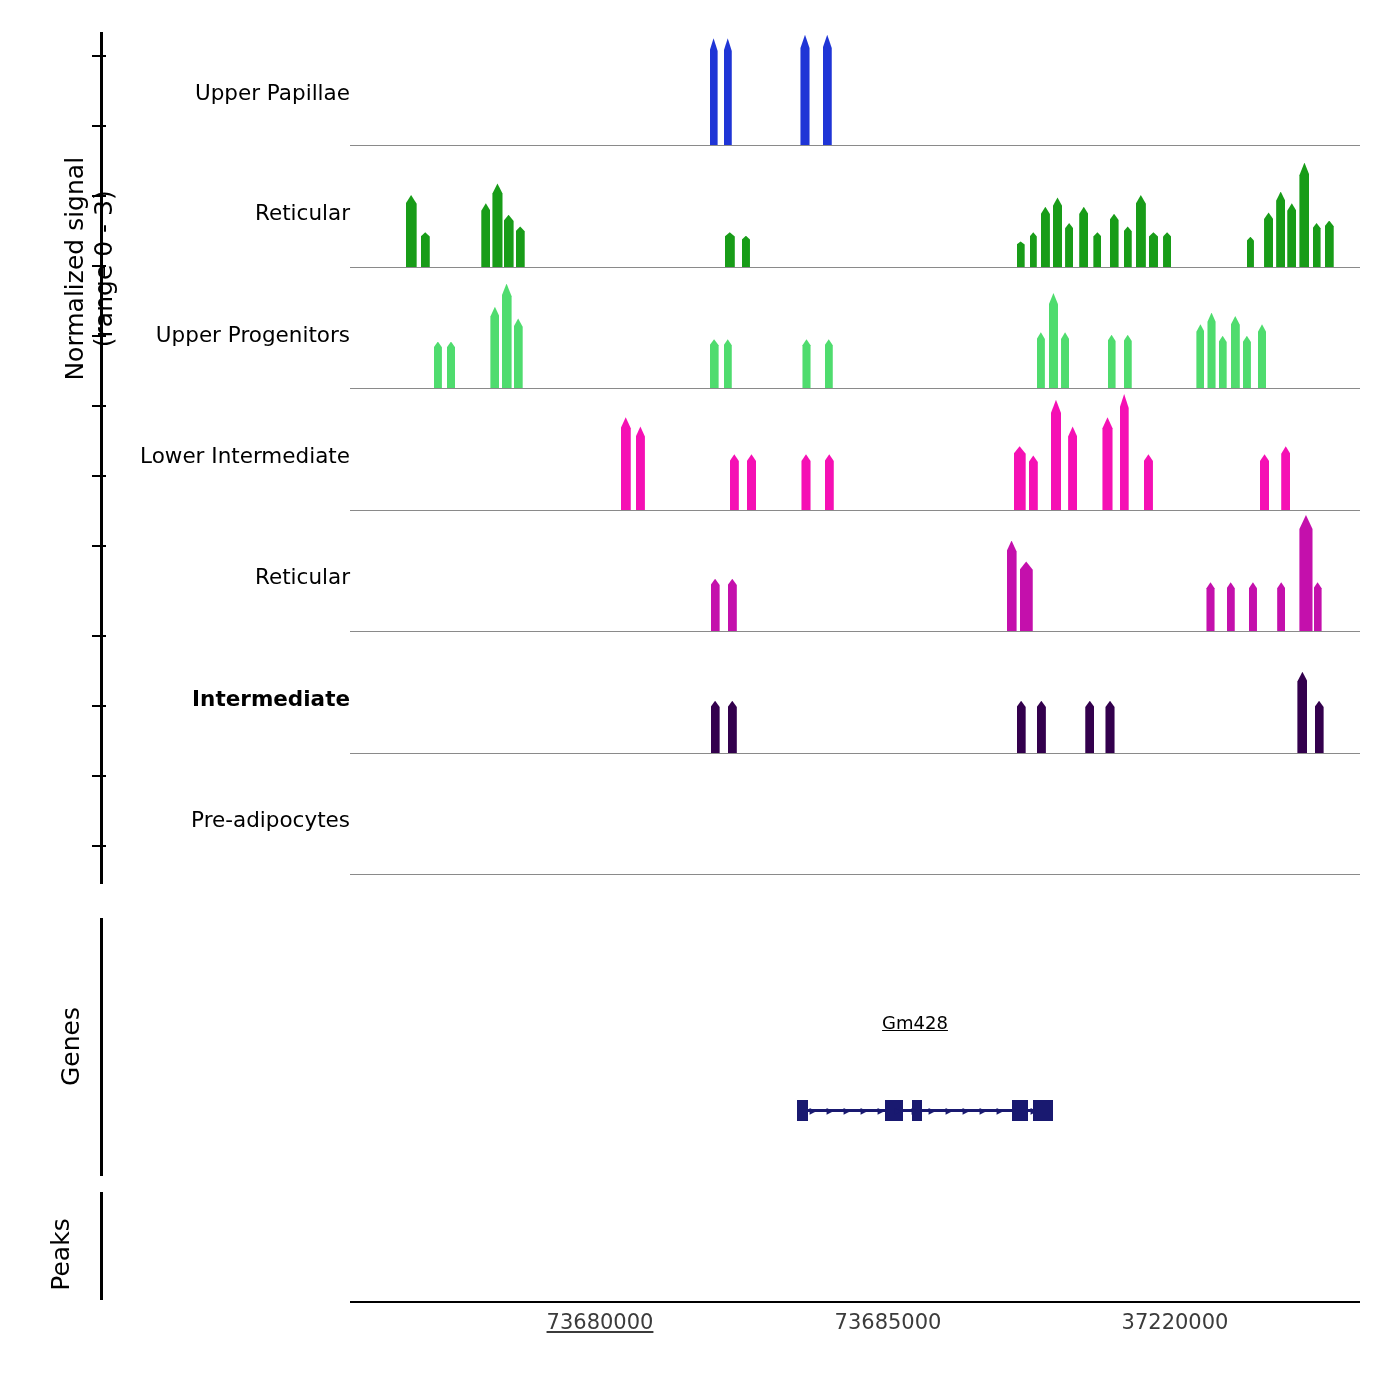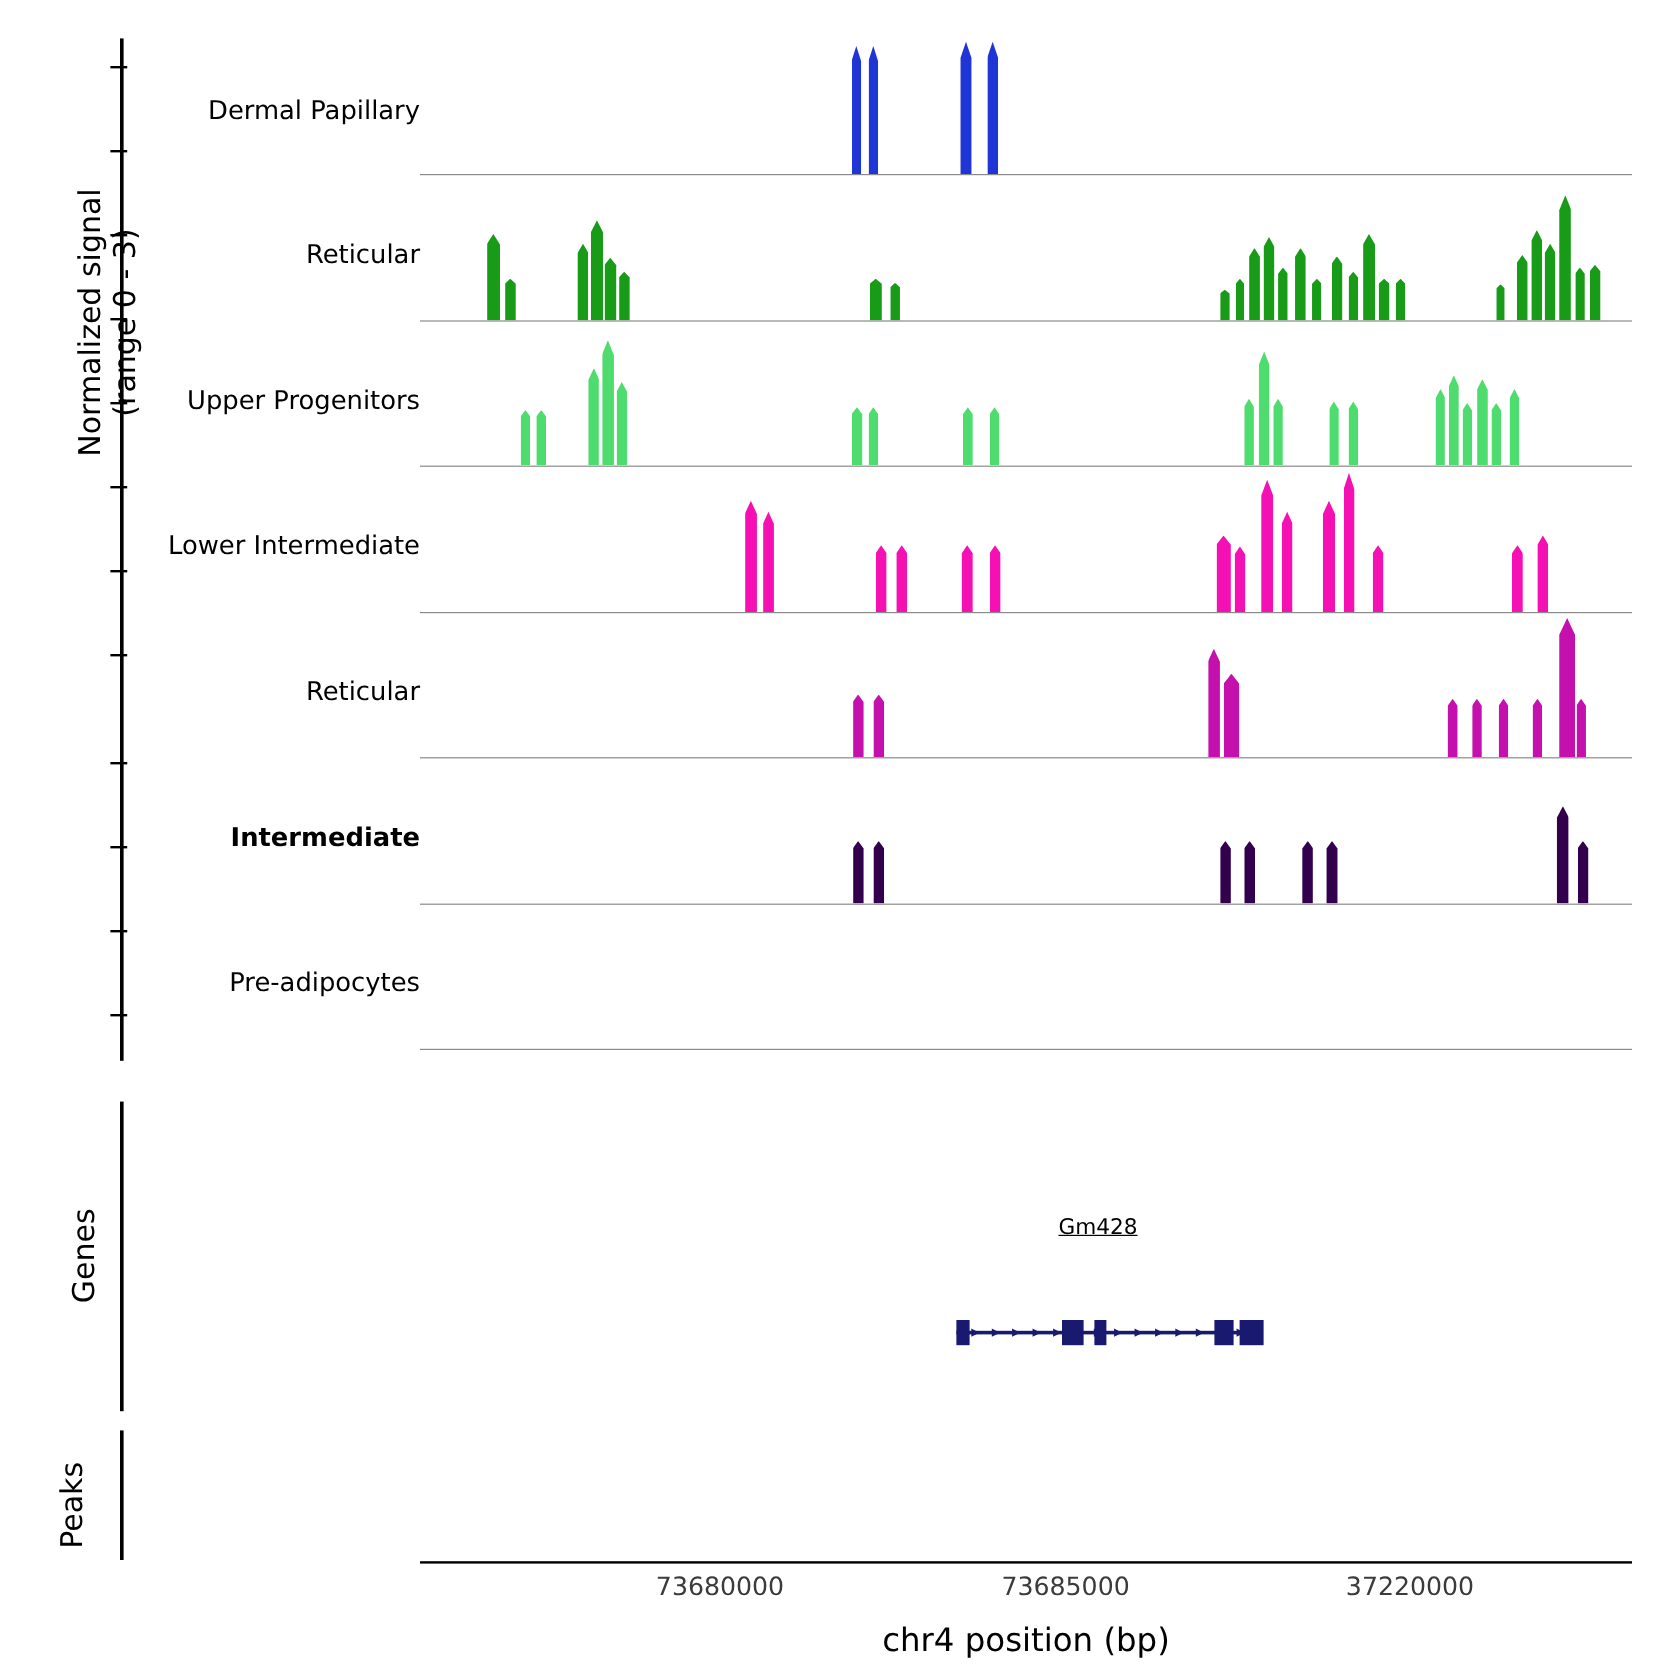--- a/index.html
+++ b/index.html
@@ -80,21 +80,21 @@
   <div class="tick" style="top:335px;"></div>
   <div class="tick" style="top:405px;"></div>
   <div class="tick" style="top:475px;"></div>
   <div class="tick" style="top:545px;"></div>
   <div class="tick" style="top:635px;"></div>
   <div class="tick" style="top:705px;"></div>
   <div class="tick" style="top:775px;"></div>
   <div class="tick" style="top:845px;"></div>
 
   <div class="label-col">
-    <div class="track-label" style="top:80px;">Dermal Papillary</div>
+    <div class="track-label" style="top:80px;">Upper Papillae</div>
     <div class="track-label" style="top:200px;">Reticular</div>
     <div class="track-label" style="top:322px;">Upper Progenitors</div>
     <div class="track-label" style="top:443px;">Lower Intermediate</div>
     <div class="track-label" style="top:564px;">Reticular</div>
     <div class="track-label" style="top:686px;font-weight:bold;">Intermediate</div>
     <div class="track-label" style="top:807px;text-align:center;">Pre-adipocytes</div>
   </div>
 
   <div class="plot">
     <div class="track" id="track-0" style="top:28px;height:118px;">
@@ -222,18 +222,17 @@
       <div class="arrow" style="left: 578.43px;">▸</div>
       <div class="arrow" style="left: 595.43px;">▸</div>
       <div class="arrow" style="left: 612.43px;">▸</div>
       <div class="arrow" style="left: 629.43px;">▸</div>
       <div class="arrow" style="left: 646.43px;">▸</div>
       <div class="arrow" style="left: 663.43px;">▸</div>
       <div class="arrow" style="left: 680.43px;">▸</div>
     </div>
 
   <div class="xaxis"></div>
-  <div class="xtick-label" style="left:500px;top:1310px;">73680000</div>
+  <div class="xtick-label" style="left:500px;top:1310px;text-decoration:underline;">73680000</div>
   <div class="xtick-label" style="left:788px;top:1310px;">73685000</div>
   <div class="xtick-label" style="left:1075px;top:1310px;">37220000</div>
-  <div class="xtitle">chr4 position (bp)</div>
 
 </div>
 
 </body></html>

